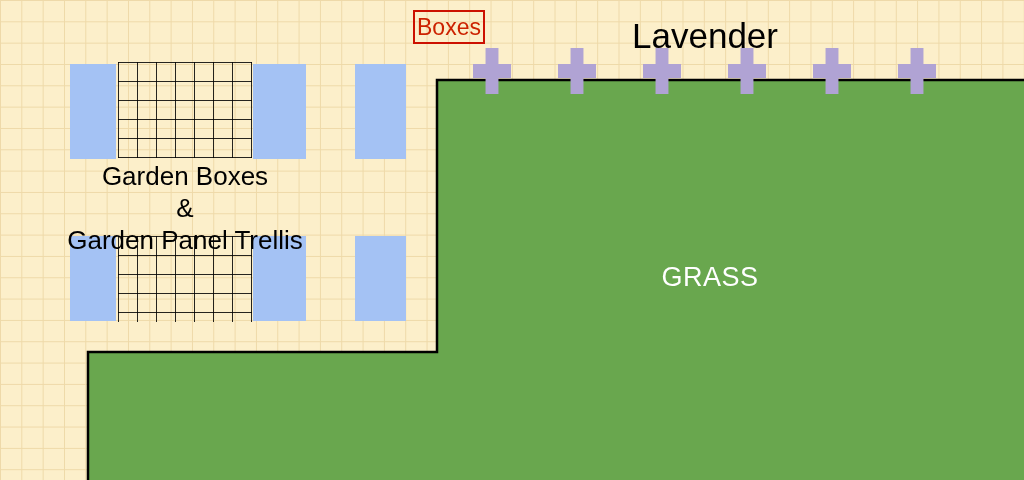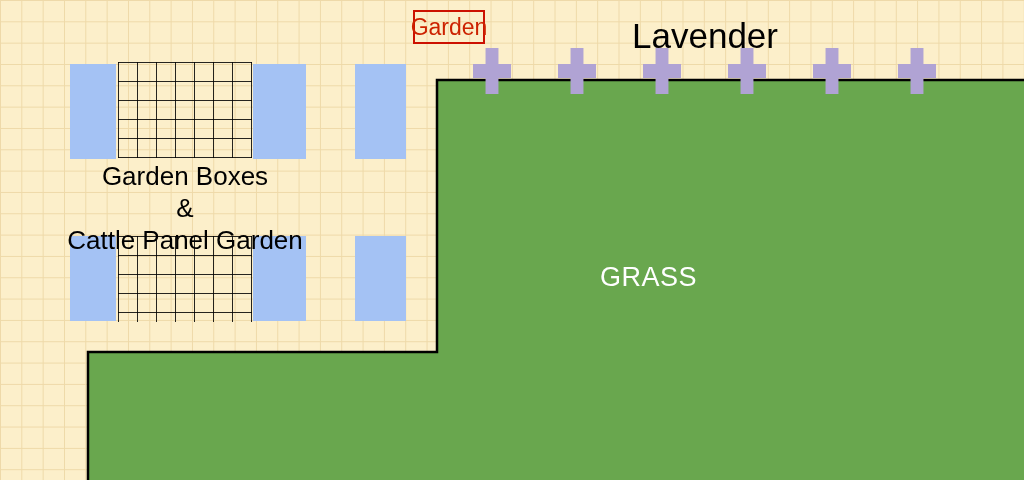--- a/index.html
+++ b/index.html
@@ -14,21 +14,21 @@
     background-image:
       linear-gradient(to right, #eed9a8 1px, transparent 1px),
       linear-gradient(to bottom, #eed9a8 1px, transparent 1px);
     background-size: 21.33px 21.33px;
   }
 
   .grass-svg { position:absolute; left:0; top:0; width:1024px; height:480px; }
 
   .grass-label {
     position:absolute; left:600px; top:262px; width:220px;
-    color:#ffffff; font-size:27px; letter-spacing:0.5px;
+    text-align:center; color:#ffffff; font-size:27px; letter-spacing:0.5px;
   }
 
   .lavender-label {
     position:absolute; left:595px; top:16px; width:220px;
     text-align:center; color:#000000; font-size:35px;
   }
 
   .north-box {
     position:absolute; left:413px; top:10px; width:68px; height:30px;
     border:2px solid #cc1100; color:#cc2200; font-size:23px;
@@ -87,24 +87,24 @@
   <div class="garden-box box-c1"></div>
 
   <div class="garden-box box-a2"></div>
   <div class="trellis trellis-2"></div>
   <div class="garden-box box-b2"></div>
   <div class="garden-box box-c2"></div>
 
   <div class="garden-text">
     <div>Garden Boxes</div>
     <div>&amp;</div>
-    <div>Cattle Panel Garden</div>
+    <div>Garden Panel Trellis</div>
   </div>
 
   <div class="north-box">
-    <span>Garden</span>
+    <span>Boxes</span>
   </div>
 
   <div class="lavender-label">Lavender</div>
 
   <div class="grass-label">GRASS</div>
 
 </div>
 
 </body></html>

